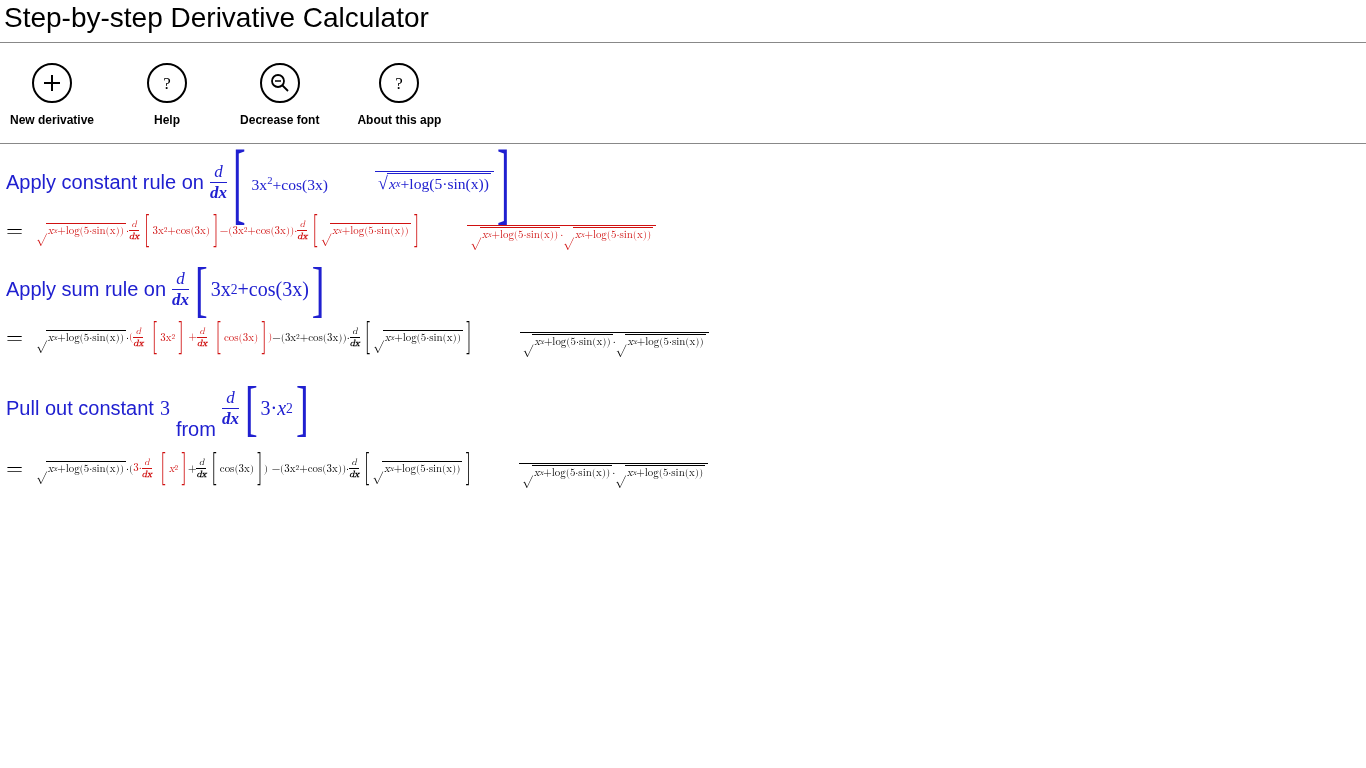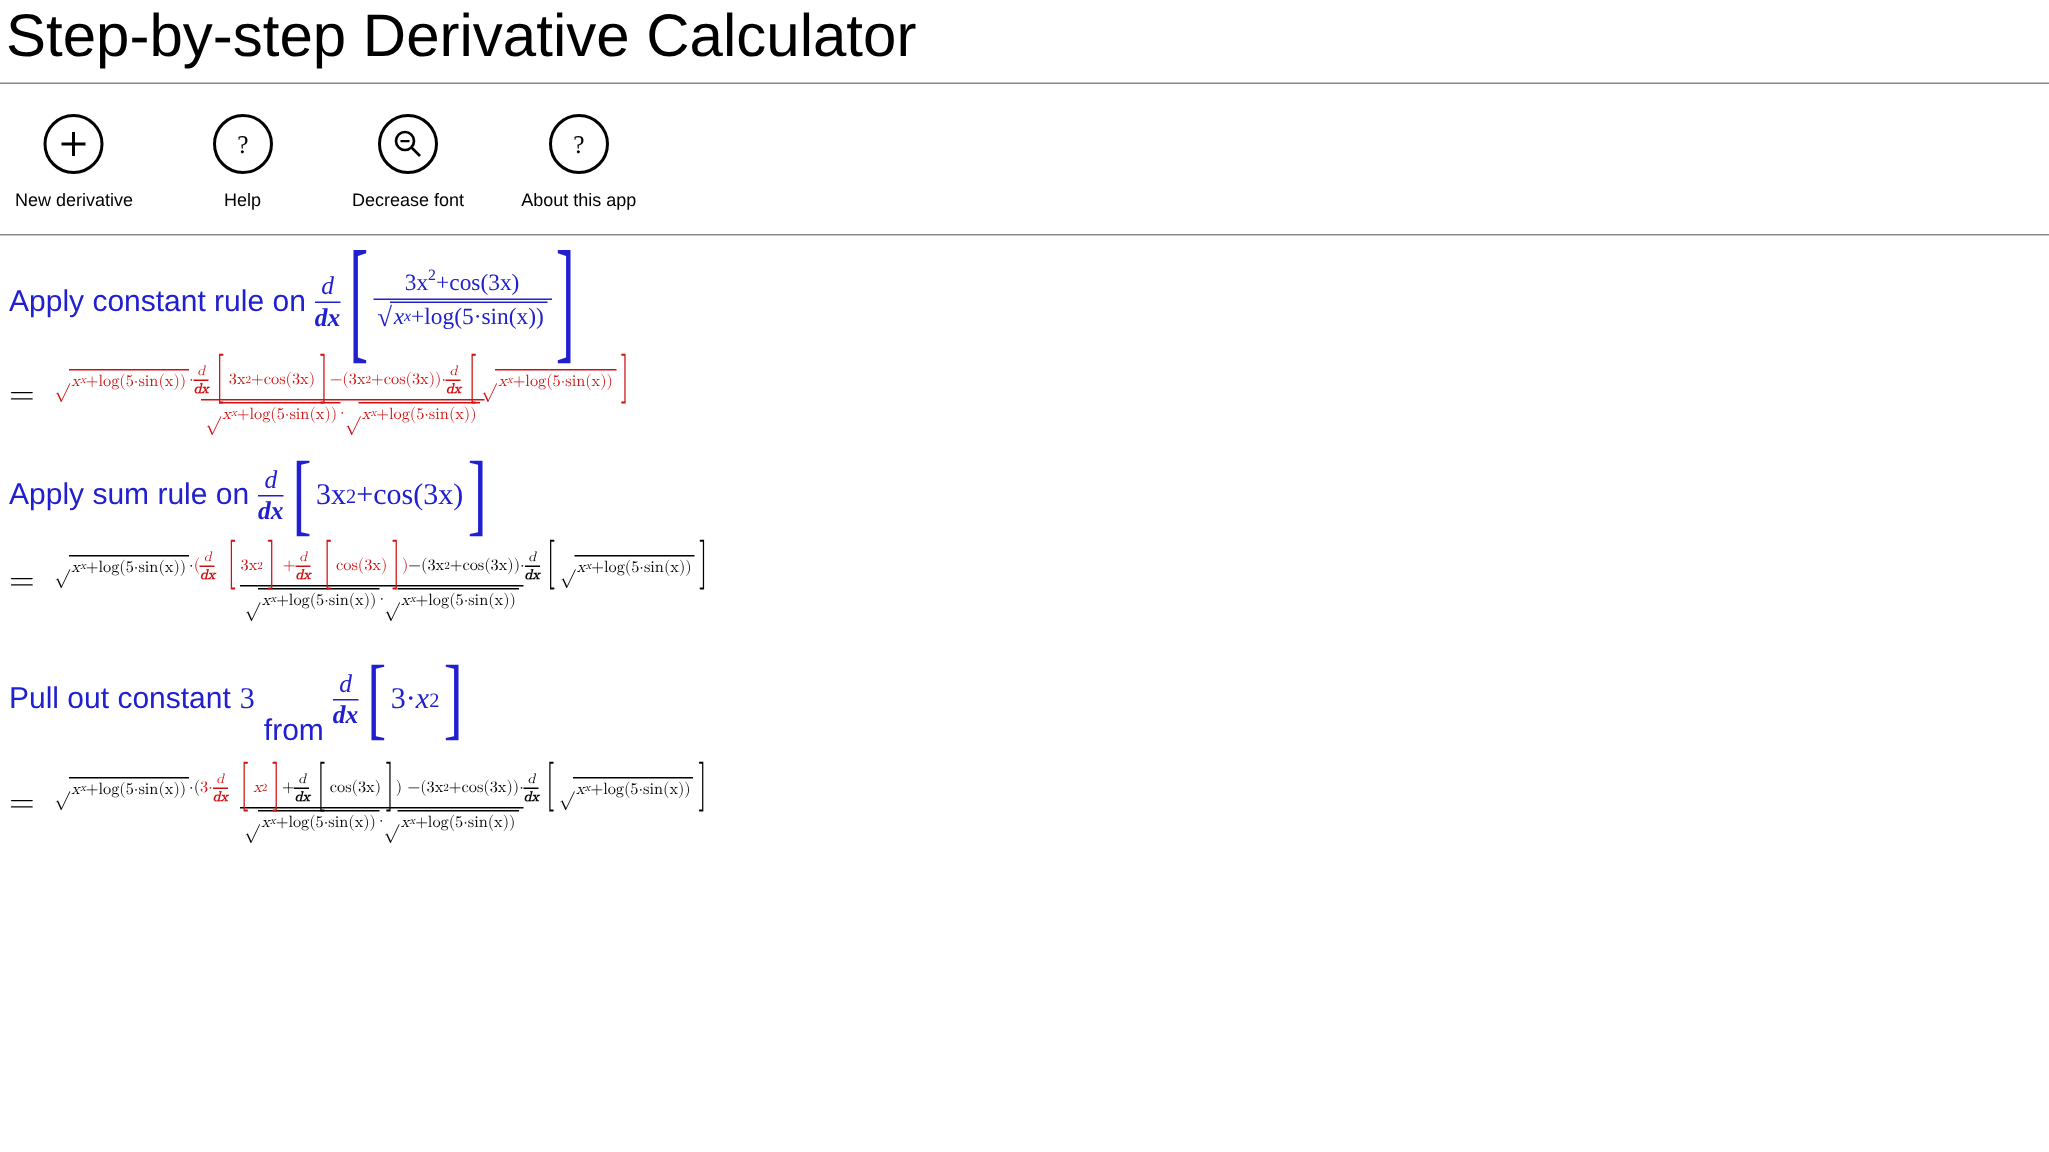--- a/index.html
+++ b/index.html
@@ -5,21 +5,21 @@
   * { box-sizing: border-box; }
   body {
     margin: 0;
     padding: 0;
     font-family: "Segoe UI Light", "Segoe UI", -apple-system, sans-serif;
     background: #fff;
     color: #000;
     width: 1366px;
   }
   .title {
-    font-size: 40px;
+    font-size: 28px;
     font-weight: 300;
     padding: 2px 4px 8px 4px;
     border-bottom: 1px solid #888;
   }
   .toolbar {
     display: flex;
     gap: 38px;
     padding: 20px 10px 16px 10px;
     border-bottom: 1px solid #888;
   }
@@ -35,21 +35,21 @@
     height: 40px;
     border: 2px solid #000;
     border-radius: 50%;
     display: flex;
     align-items: center;
     justify-content: center;
     margin-bottom: 10px;
   }
   .tool-btn .label {
     font-size: 12px;
-    font-weight: 400;
+    font-weight: 700;
     white-space: nowrap;
   }
   .content {
     padding: 18px 6px;
   }
   .step-label {
     font-size: 20px;
     color: #2020d0;
     font-weight: 400;
     display: flex;
@@ -60,23 +60,24 @@
   .step-label .txt { margin-right: 6px; }
   .math-row {
     display: flex;
     align-items: center;
     margin-bottom: 26px;
     font-family: "Cambria Math", "STIX", "Latin Modern Math", serif;
   }
   .eq { font-size: 22px; margin-right: 10px; }
   .frac {
     display: inline-flex;
-    flex-direction: column;
-    align-items: center;
+    flex-direction: row;
+    align-items: flex-end;
     vertical-align: middle;
+    gap: 44px;
   }
   .frac > .num { padding: 1px 3px; }
   .frac > .den { padding: 1px 3px; border-top: 1.2px solid currentColor; }
   .small { font-size: 0.78em; }
   .smaller { font-size: 0.68em; }
   .bigbr {
     display: inline-flex;
     align-items: stretch;
     vertical-align: middle;
   }

